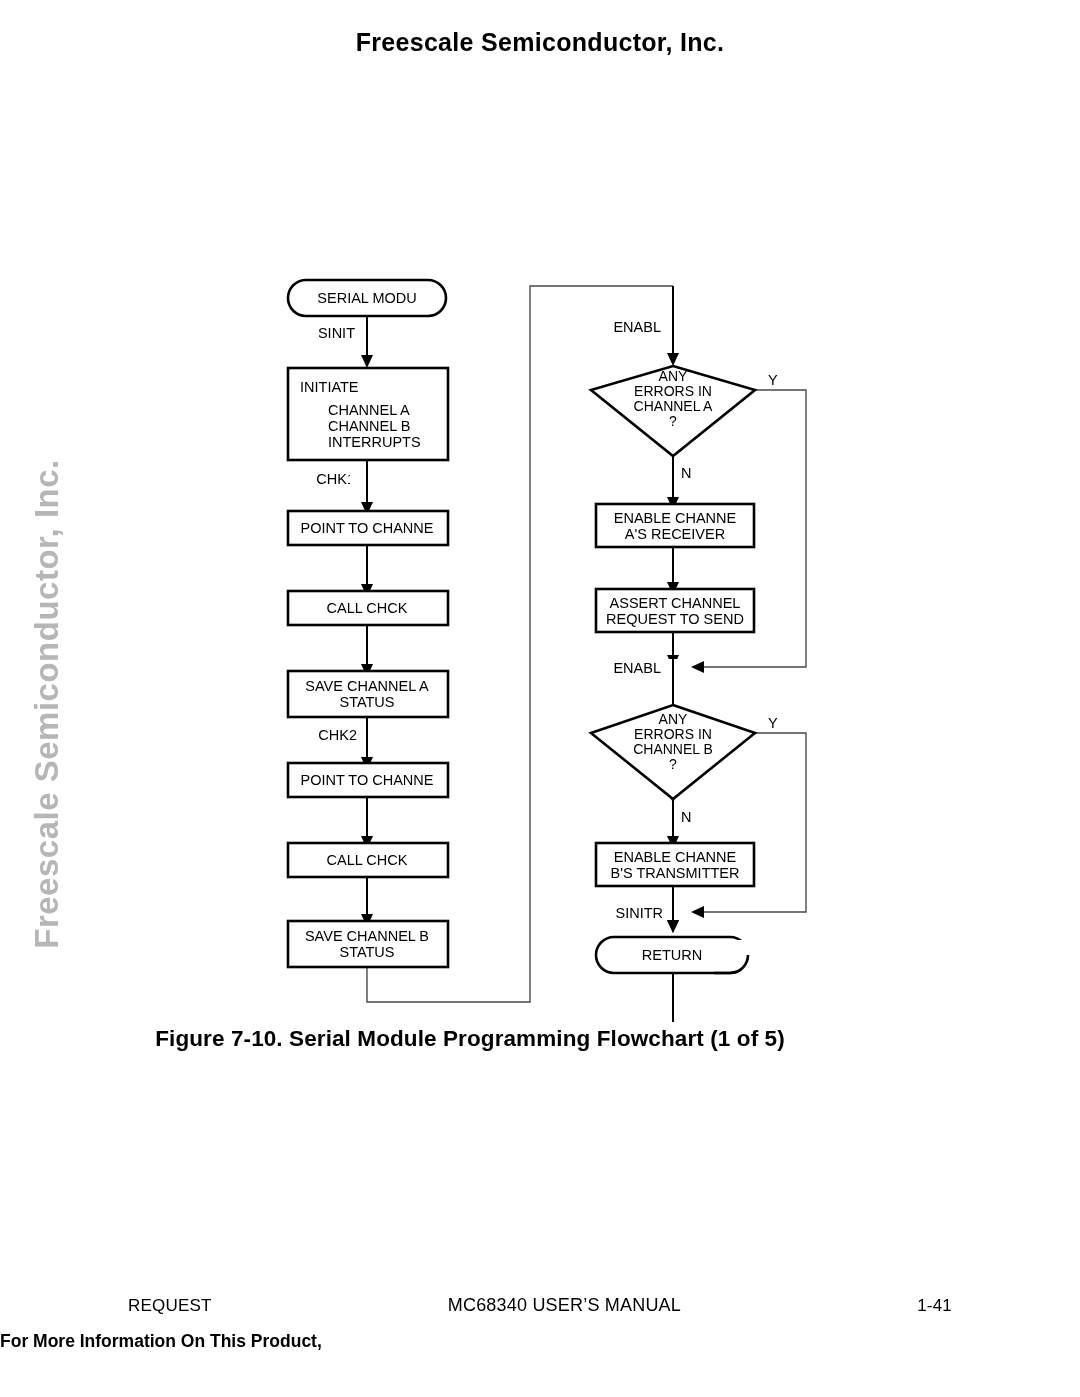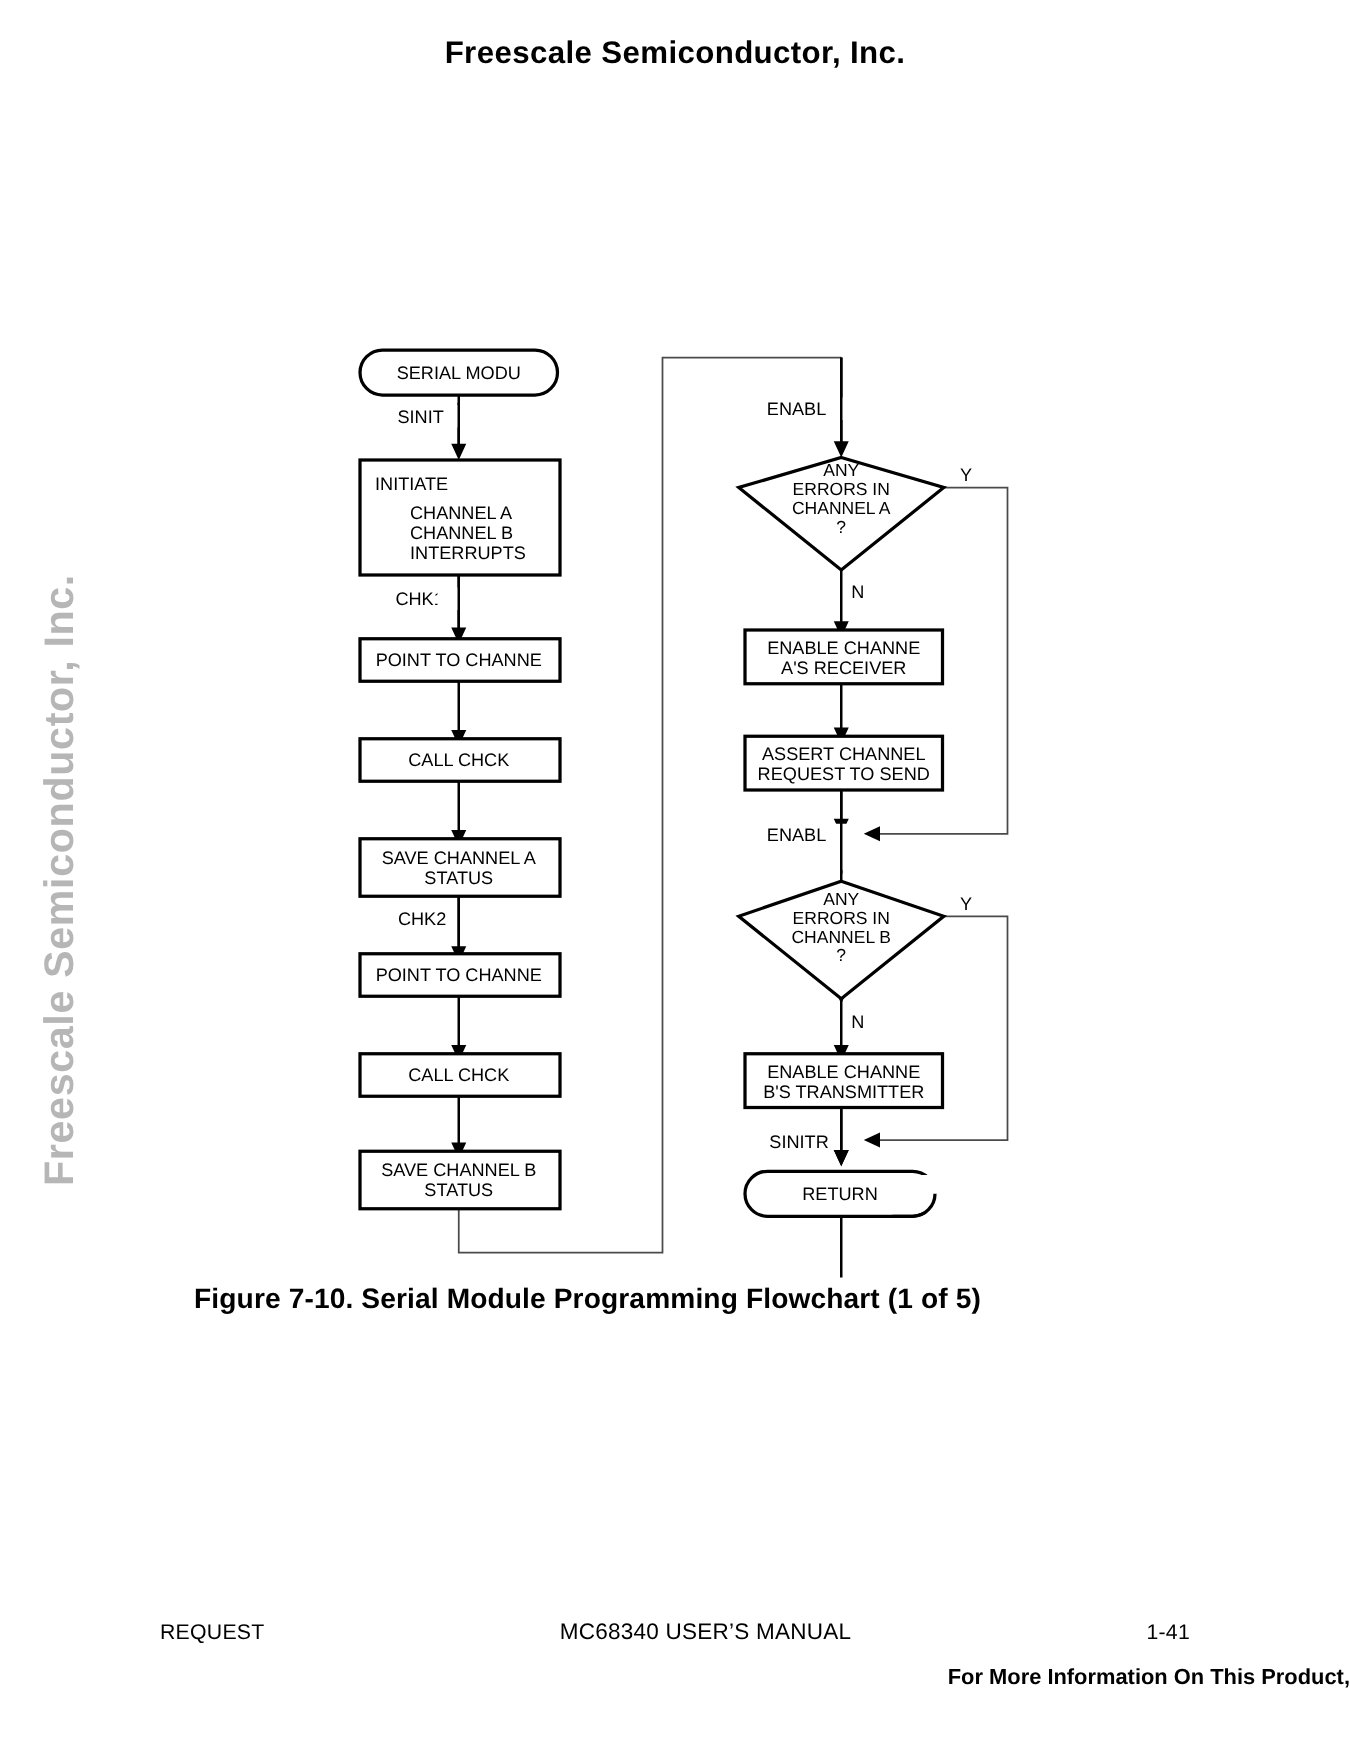--- a/index.html
+++ b/index.html
@@ -117,21 +117,21 @@
     font-weight: normal;
     font-size: 18px;
   }
   #footer-row .f-right  { flex: 0 0 auto; }
 
   #footer-promo {
     position: absolute;
     left: 0;
     top: 1329px;
     width: 1080px;
-    text-align: right;
+    text-align: left;
     font-size: 17.5px;
     font-weight: bold;
     line-height: 1.42;
   }
   #footer-promo div { white-space: nowrap; }
 </style>
 </head>
 <body>
 
 <div id="page-header">Freescale Semiconductor, Inc.</div>

